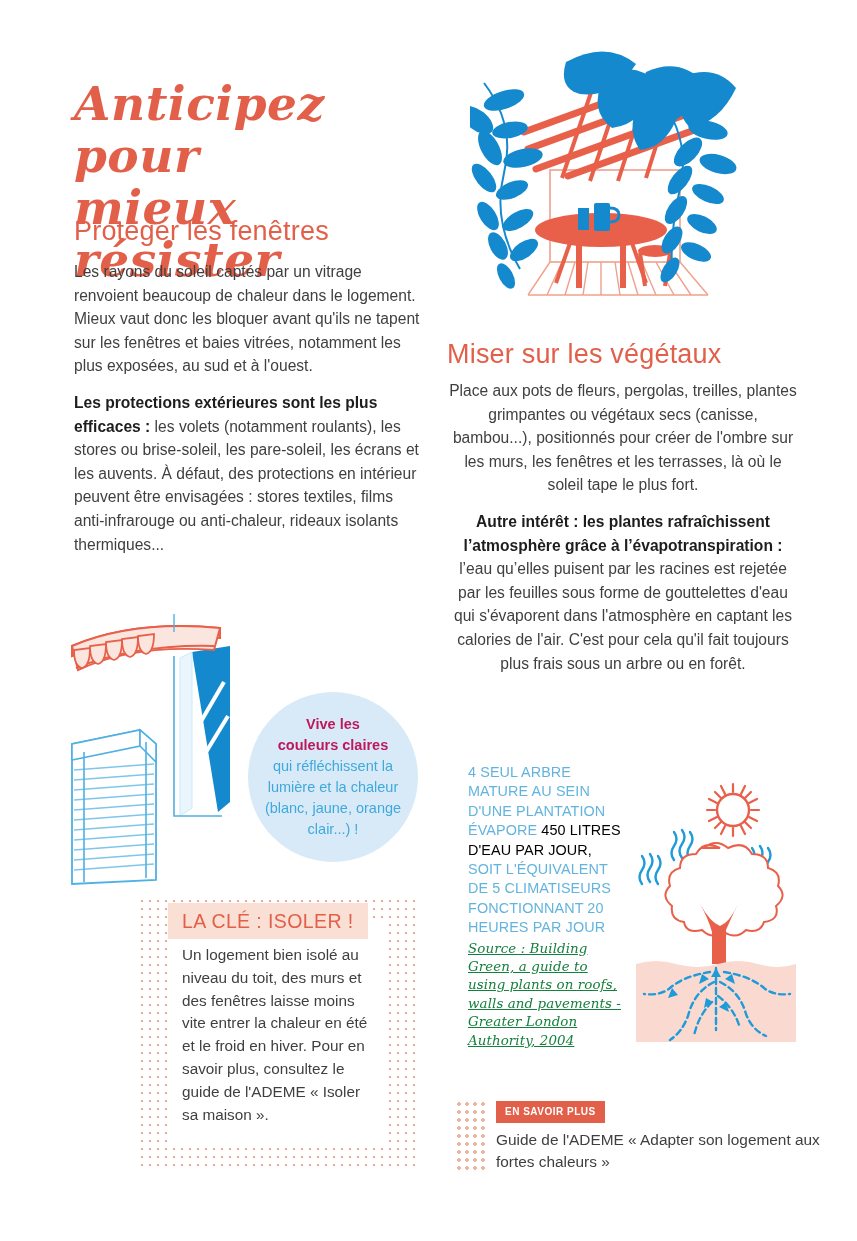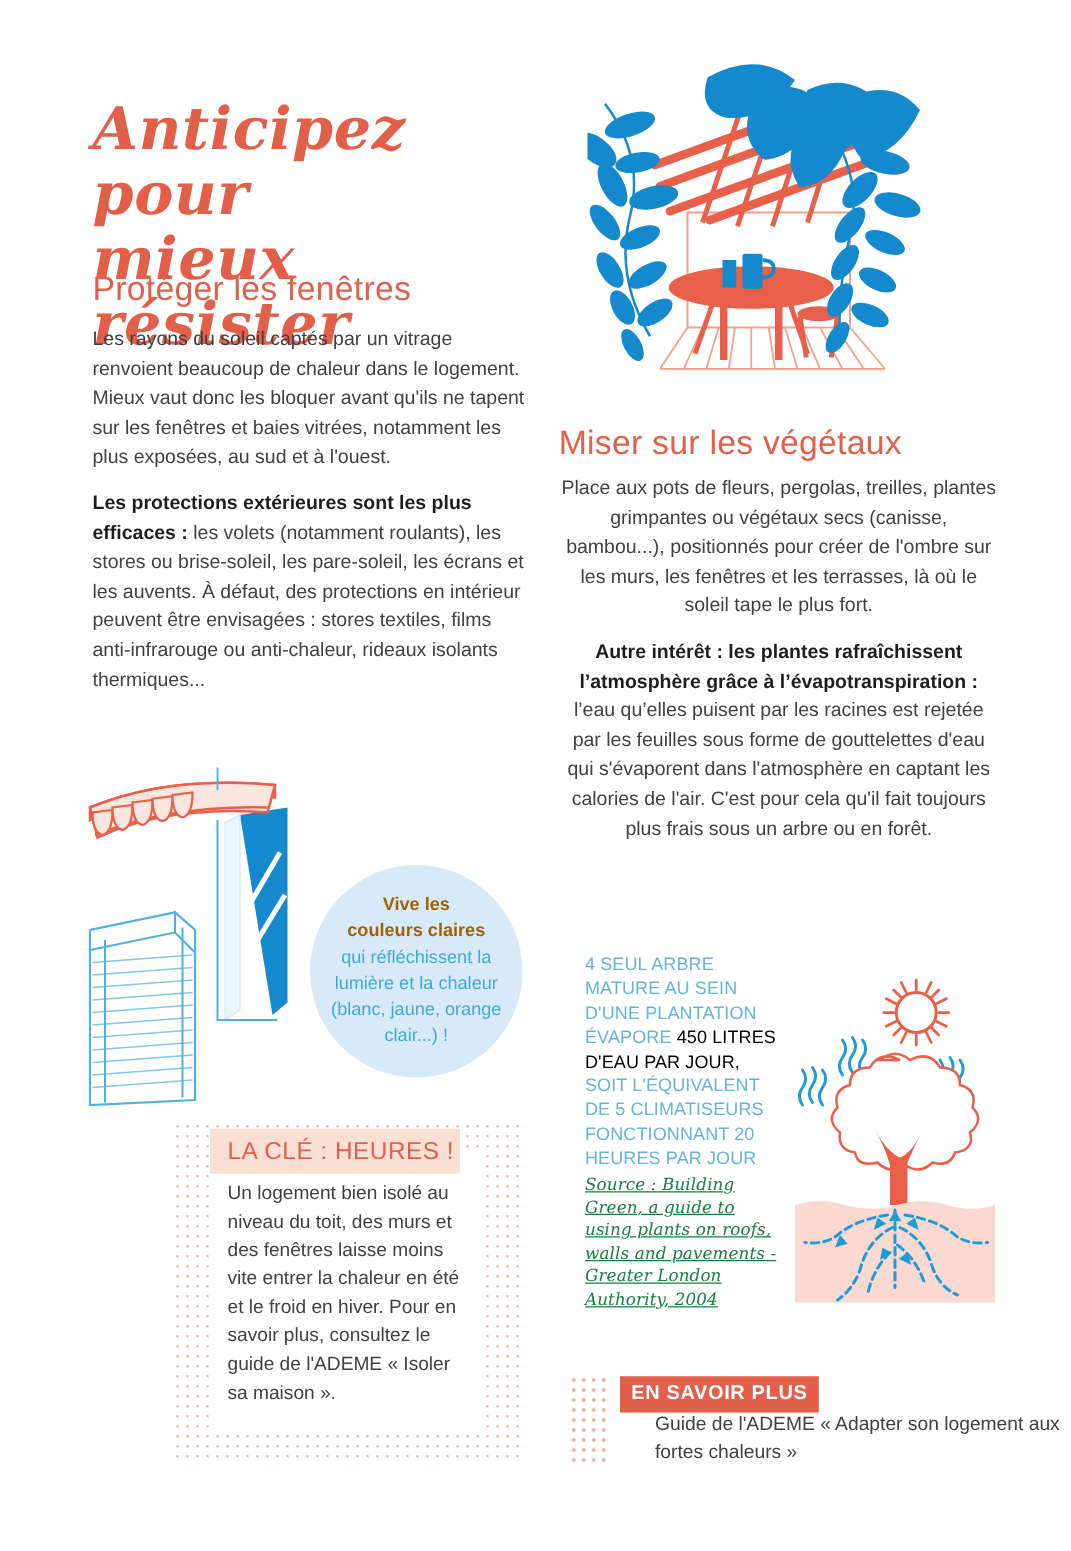--- a/index.html
+++ b/index.html
@@ -50,21 +50,21 @@
   .circle-callout{
     position:absolute;left:248px;top:692px;width:170px;height:170px;
     border-radius:50%;
     background:#D8EAF7;
     display:flex;align-items:center;justify-content:center;
     text-align:center;
     color:#3FA9DC;
     font-size:14.5px;line-height:21px;
     box-sizing:border-box;padding:0 14px;
   }
-  .circle-callout b{font-weight:700;color:#a16207;display:block;}
+  .circle-callout b{font-weight:700;color:#be185d;display:block;}
 
   
   .dot-frame{
     position:absolute;left:138px;top:897px;width:278px;height:272px;
     background-image:radial-gradient(#E8A794 1.1px, transparent 1.2px);
     background-size:8px 8px;
     background-position:0 0;
   }
   .dot-frame-inner{
     position:absolute;left:30px;top:22px;
@@ -101,25 +101,25 @@
 
   
   .dotgrid{
     position:absolute;left:455px;top:1100px;width:32px;height:74px;
     background-image:radial-gradient(#EDB5A4 1.6px, transparent 1.7px);
     background-size:8px 8px;
   }
   .esp-band{
     position:absolute;left:496px;top:1101px;
     background:#E2604A;color:#fff;
-    font-size:16px;font-weight:700;letter-spacing:.5px;
+    font-size:10px;font-weight:700;letter-spacing:.5px;
     padding:5px 9px 6px 9px;
   }
   .esp-text{
-    position:absolute;left:524px;top:1129px;width:330px;
+    position:absolute;left:496px;top:1129px;width:330px;
     font-size:15.4px;line-height:22px;color:#3f3f3f;
   }
 
   
   .illus{position:absolute;}
   #illus-pergola{left:470px;top:48px;width:300px;height:290px;}
   #illus-window{left:62px;top:612px;width:230px;height:282px;}
   #illus-tree{left:632px;top:782px;width:172px;height:272px;}
 </style>
 </head>
@@ -278,21 +278,21 @@
       <b>Vive les</b>
       <b>couleurs claires</b>
       <span>qui réfléchissent la lumière et la chaleur (blanc, jaune, orange clair...) !</span>
     </div>
   </div>
 
   <div class="dot-frame">
     <div class="dot-frame-inner"></div>
   </div>
   <div class="cle-band"></div>
-  <div class="cle-band-label">LA CLÉ : HEURES !</div>
+  <div class="cle-band-label">LA CLÉ : ISOLER !</div>
   <div class="cle-body">Un logement bien isolé au niveau du toit, des murs et des fenêtres laisse moins vite entrer la chaleur en été et le froid en hiver. Pour en savoir plus, consultez le guide de l'ADEME « Isoler sa maison ».</div>
 
   <div class="stat-block">
     <span>4 SEUL ARBRE MATURE AU SEIN D'UNE PLANTATION ÉVAPORE </span><b>450 LITRES D'EAU PAR JOUR,</b><span> SOIT L'ÉQUIVALENT DE 5 CLIMATISEURS FONCTIONNANT 20 HEURES PAR JOUR</span>
     <span class="stat-source">Source : Building Green, a guide to using plants on roofs, walls and pavements - Greater London Authority, 2004</span>
   </div>
 
   <svg class="illus" id="illus-tree" viewBox="0 0 172 272">
 
     <circle cx="101" cy="28" r="16" fill="none" stroke="#E8604A" stroke-width="2.4"></circle>

